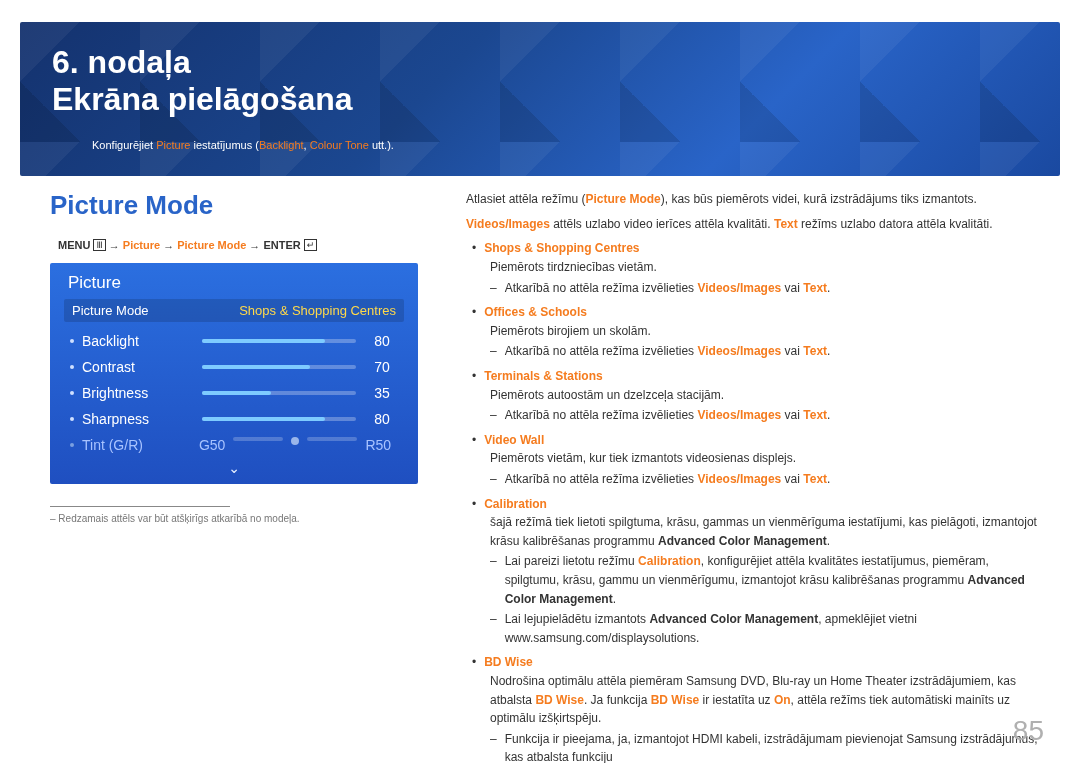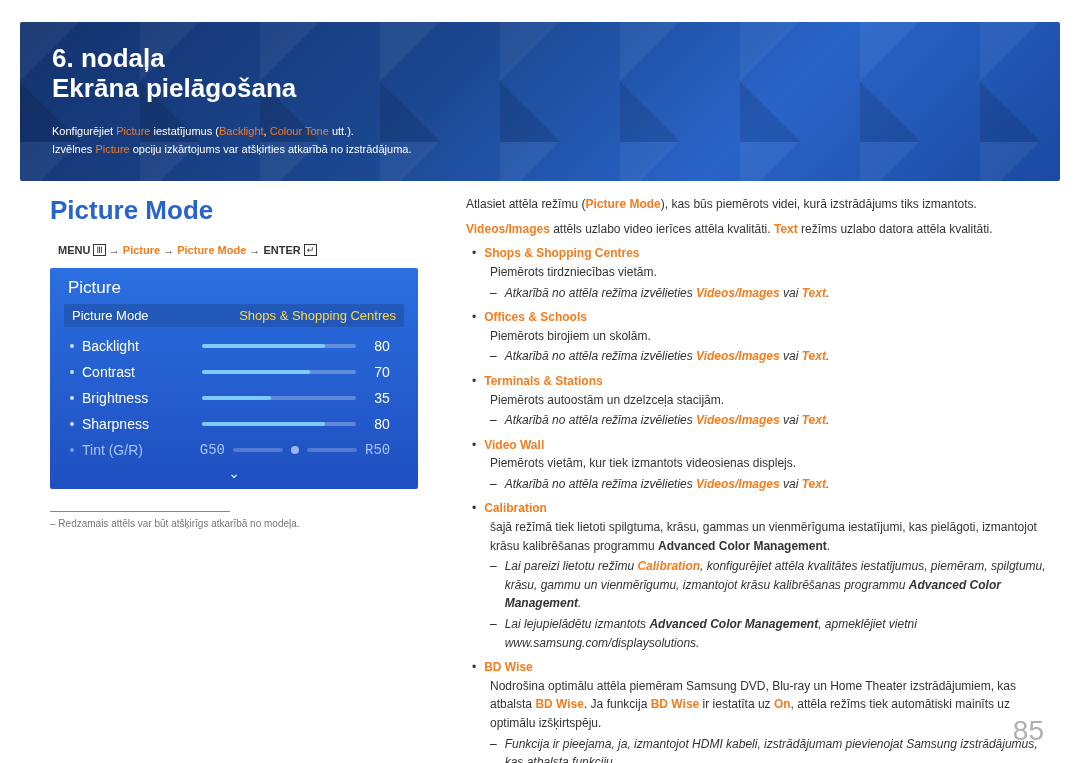--- a/index.html
+++ b/index.html
@@ -16,22 +16,22 @@
   .banner {
     margin: 22px 20px 0 20px;
     padding: 22px 20px 22px 32px;
     color: #fff;
     background:
       linear-gradient(135deg, rgba(255,255,255,0.05) 25%, transparent 25%) 0 0/120px 120px,
       linear-gradient(45deg, rgba(0,0,0,0.12) 25%, transparent 25%) 0 0/120px 120px,
       linear-gradient(135deg, #14326e 0%, #1b4790 40%, #2964c8 70%, #1a49a0 100%);
     border-radius: 2px;
   }
-  .banner h1 { font-size: 26px; font-weight: 600; line-height: 1.15; margin-bottom: 18px; }
-  .banner .line { font-size: 11px; line-height: 1.7; }
+  .banner h1 { font-size: 32px; font-weight: 600; line-height: 1.15; margin-bottom: 18px; }
+  .banner .line { font-size: 11px; line-height: 1.7; margin-left: 40px; }
   .banner .hl { color: #f57c1f; }
 
   .main {
     display: flex;
     padding: 14px 26px 8px 50px;
     gap: 48px;
   }
   .left { width: 368px; flex-shrink: 0; }
   .right { flex: 1; font-size: 12px; color: #333; line-height: 1.55; }
 
@@ -51,53 +51,50 @@
   .osd-toprow .val { color:#ffd94a; }
   .osd-row { display:flex; align-items:center; padding:5px 6px; font-size:14px; }
   .osd-row .dot{ width:4px;height:4px;background:#cfe0ff;border-radius:50%;margin-right:8px;}
   .osd-row .label{ flex:0 0 110px;}
   .osd-row .slider{ flex:1; height:4px; background:rgba(255,255,255,0.28); border-radius:2px; position:relative; margin:0 10px;}
   .osd-row .slider .fill{ position:absolute; left:0; top:0; bottom:0; background:#7ecbff; border-radius:2px;}
   .osd-row .num{ width:32px; text-align:center;}
   .tint-row { display:flex; align-items:center; padding:5px 6px; font-size:14px; color:#a8c3ff;}
   .tint-row .dot{ width:4px;height:4px;background:#7a9fe0;border-radius:50%;margin-right:8px;}
   .tint-row .label{ flex:0 0 110px;}
-  .tint-row .mid{ flex:1; display:flex; align-items:center; justify-content:center; gap:8px;font-family:Liberation Mono, monospace;}
+  .tint-row .mid{ flex:1; display:flex; align-items:flex-start; justify-content:center; gap:8px;}
   .tint-row .bar{ width:50px;height:4px;background:rgba(255,255,255,0.22);border-radius:2px;position:relative;}
   .tint-row .knob{ width:8px;height:8px;border-radius:50%;background:#9ab6ea;}
   .osd-chevron{ text-align:center; font-size:14px; padding:2px 0; color:#e8f0ff;}
 
   .footnote-rule{ border:none; border-top:1px solid #888; width:180px; margin:22px 0 6px 0;}
   .footnote{ font-size:10px; color:#777;}
 
   .right .hl-o{ color:#f57c1f; font-weight:bold;}
   .right strong{ font-weight:bold;}
   .right p{ margin-bottom:6px;}
   .bullet-list{ margin-left:6px;}
   .bi{ margin-bottom:6px;}
   .bi .head{ display:flex; gap:8px;}
   .bi .head .dot{ color:#333;}
   .bi .body{ margin-left:18px;}
-  .dash{ display:flex; gap:8px; margin:2px 8px 2px 0;font-style:italic;}
+  .dash{ display:flex; gap:8px; margin:2px 8px 2px 0;}
   .dash::before{ content:"–"; color:#333;}
   .pagenum{ position:absolute; right:36px; bottom:16px; font-size:28px; color:#b0b0b0;}
 </style>
 </head>
 <body>
 
 <div class="banner">
   <h1>
     <span>6. nodaļa</span><br>
     <span>Ekrāna pielāgošana</span>
   </h1>
   <div class="line">
     <span>Konfigurējiet </span><span class="hl">Picture</span><span> iestatījumus (</span><span class="hl">Backlight</span><span>, </span><span class="hl">Colour Tone</span><span> utt.).</span>
-  </div>
-  <div class="line">
-    <span>Izvēlnes </span><span class="hl">Picture</span><span> opciju izkārtojums var atšķirties atkarībā no izstrādājuma.</span>
   </div>
 </div>
 
 <div class="main">
   <div class="left">
     <div class="section-title">Picture Mode</div>
     <div class="path-line">
       <strong>MENU</strong>
       <span class="icon-box">Ⅲ</span>
       <span> → </span>

